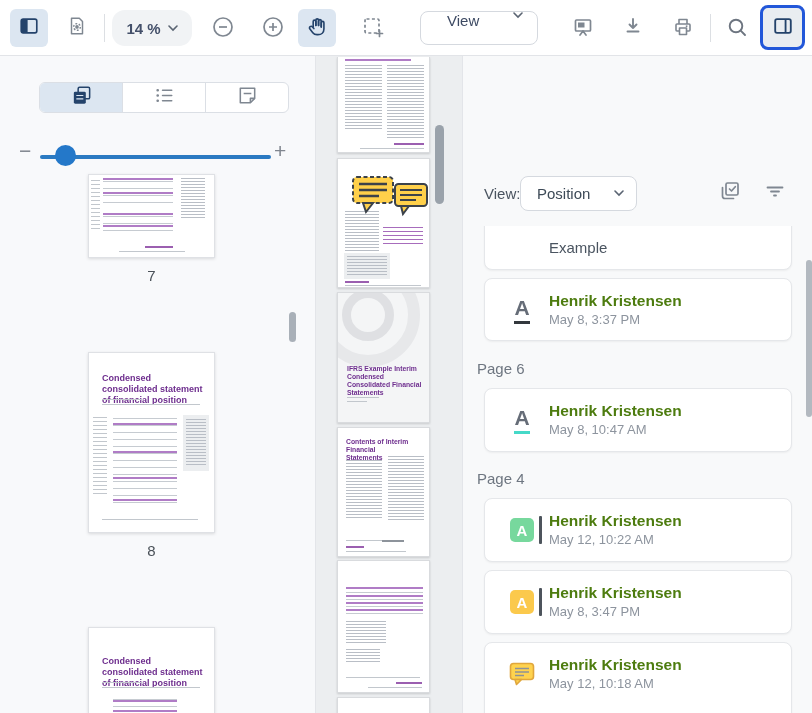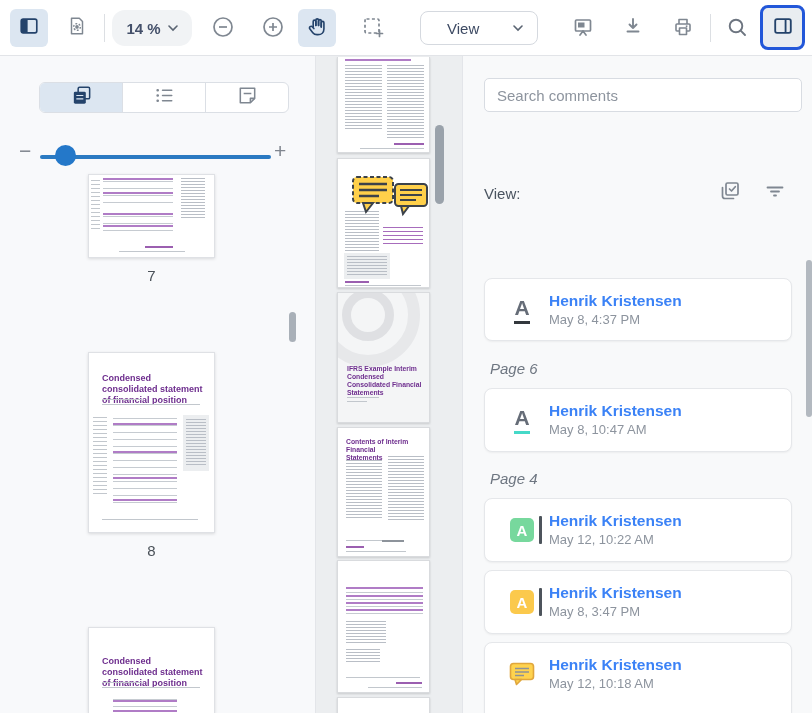--- a/index.html
+++ b/index.html
@@ -13,21 +13,21 @@
   .tbtn { position:absolute; top:9px; width:38px; height:38px; border-radius:6px;
     display:flex; align-items:center; justify-content:center; cursor:pointer; }
   .tbtn.active { background:#dce6f1; }
   .tdiv { position:absolute; top:14px; width:1px; height:28px; background:#dcdfe3; }
   #zoom-box { position:absolute; left:112px; top:10px; width:80px; height:36px;
     background:#f1f3f5; border-radius:13px; display:flex; align-items:center;
     justify-content:center; gap:7px; cursor:pointer; }
   #zoom-box span { font-size:15px; color:#44506a; font-weight:600; }
   #view-select { position:absolute; left:420px; top:11px; width:118px; height:34px;
     background:#fff; border:1px solid #d5d9df; border-radius:8px; display:flex;
-    align-items:center; justify-content:space-between; padding:0 14px 0 26px; cursor:pointer; }
+    align-items:flex-start; justify-content:space-between; padding:0 14px 0 26px; cursor:pointer; }
   #view-select span { font-size:15px; color:#3d4a63; }
   #right-toggle { position:absolute; left:760px; top:5px; width:45px; height:45px;
     border:3px solid #2257d9; border-radius:8px; background:#e9edf1;
     display:flex; align-items:center; justify-content:center; cursor:pointer; }
 
   
   #left-panel { position:absolute; left:0; top:56px; width:316px; height:657px;
     background:#f8f9fb; border-right:1px solid #e3e5e9; }
   #tab-group { position:absolute; left:39px; top:26px; width:250px; height:31px;
     background:#fff; border:1px solid #dbdfe5; border-radius:6px; display:flex; overflow:hidden; }
@@ -77,25 +77,25 @@
   #sort-select { position:absolute; left:57px; top:120px; width:117px; height:35px;
     background:#fff; border:1px solid #d5d9df; border-radius:8px; display:flex;
     align-items:center; justify-content:space-between; padding:0 12px 0 16px; cursor:pointer; }
   #sort-select span { font-size:15px; color:#3d4a57; }
   .hdr-icon { position:absolute; top:124px; width:26px; height:26px; cursor:pointer;
     display:flex; align-items:center; justify-content:center; }
   #comment-list { position:absolute; left:0; top:170px; width:350px; height:487px; overflow:hidden; }
   .card { position:absolute; left:21px; width:308px; background:#fff;
     border:1px solid #e5e7ea; border-radius:8px; box-shadow:0 1px 2px rgba(0,0,0,.05); }
   .card .author { position:absolute; left:64px; top:13px; font-size:15.5px;
-    font-weight:bold; color:#3b82f6; }
+    font-weight:bold; color:#4d7c0f; }
   .card .date { position:absolute; left:64px; top:33px; font-size:13px; color:#8d949e; }
   .card .icon-wrap { position:absolute; left:18px; top:12px; width:38px; height:38px;
     display:flex; align-items:center; justify-content:center; }
-  .section-label { position:absolute; left:27px; font-size:15px; color:#6e7681;font-style:italic; }
+  .section-label { position:absolute; left:14px; font-size:15px; color:#6e7681; }
   .uline-icon { font-size:21px; font-weight:bold; color:#666d78; line-height:1; padding-bottom:3px; }
   .hl-icon { position:relative; width:24px; height:24px; border-radius:5px;
     display:flex; align-items:center; justify-content:center;
     color:#fff; font-size:15px; font-weight:bold; }
   .hl-icon::after { content:""; position:absolute; right:-8px; top:-2px; width:3px;
     height:28px; background:#4d545c; border-radius:1px; }
   .card .body-text { position:absolute; left:64px; top:48px; font-size:15px; color:#4a5460; }
 </style>
 </head>
 <body>
@@ -368,51 +368,59 @@
 
   <div class="doc-page" style="top:641px;height:72px;border-bottom:none;">
     
   </div>
 
   <div class="vscroll" style="left:119px;top:69px;width:9px;height:79px;background:#9aa2ab;border-radius:5px;position:absolute;"></div>
 </div>
 
 <div id="comments-panel">
 
-  <input id="search-input" type="text" placeholder="Search comments" style="">
 
 
   <div id="sort-label">View:</div>
+  <div id="sort-select">
+    <span>Position</span>
+    <svg width="10" height="7" viewBox="0 0 10 7">
+        <path d="M1 1l4 4 4-4" fill="none" stroke="#5a6472" stroke-width="1.6" stroke-linecap="round"></path>
+      </svg>
+  </div>
 
   <div class="hdr-icon" style="left:254px">
     <span>
       <svg width="24" height="24" viewBox="0 0 24 24" fill="none" stroke="#7f8791" stroke-width="1.7" stroke-linecap="round" stroke-linejoin="round">
           <rect x="8" y="4" width="12" height="12" rx="1.5"></rect>
           <path d="M11.5 10l2 2 3.8-4.3"></path>
           <path d="M4.5 8.5v8.5a2.5 2.5 0 0 0 2.5 2.5h8.5"></path>
         </svg>
     </span>
   </div>
   <div class="hdr-icon" style="left:299px">
     <span>
       <svg width="24" height="24" viewBox="0 0 24 24" fill="none" stroke="#7f8791" stroke-width="1.8" stroke-linecap="round">
           <path d="M4.5 8.5h15M8 12.5h8M11 16.5h2"></path>
         </svg>
     </span>
   </div>
 
   <div id="comment-list">
 
+    <div class="card" style="top:-28px;height:72px;">
+      <div class="body-text" style="top:40px;left:64px;">Example</div>
+    </div>
 
     <div class="card" style="top:52px;height:63px;">
       <div class="icon-wrap">
           <span class="uline-icon" style="border-bottom:3px solid #33383d;">A</span>
         </div>
       <div class="author">Henrik Kristensen</div>
-      <div class="date">May 8, 4:37 PM</div>
+      <div class="date">May 8, 3:37 PM</div>
     </div>
 
     <div class="section-label" style="top:134px">Page 6</div>
 
     <div class="card" style="top:162px;height:64px;">
       <div class="icon-wrap">
           <span class="uline-icon" style="border-bottom:3px solid #45d9c8;">A</span>
         </div>
       <div class="author">Henrik Kristensen</div>
       <div class="date">May 8, 10:47 AM</div>

